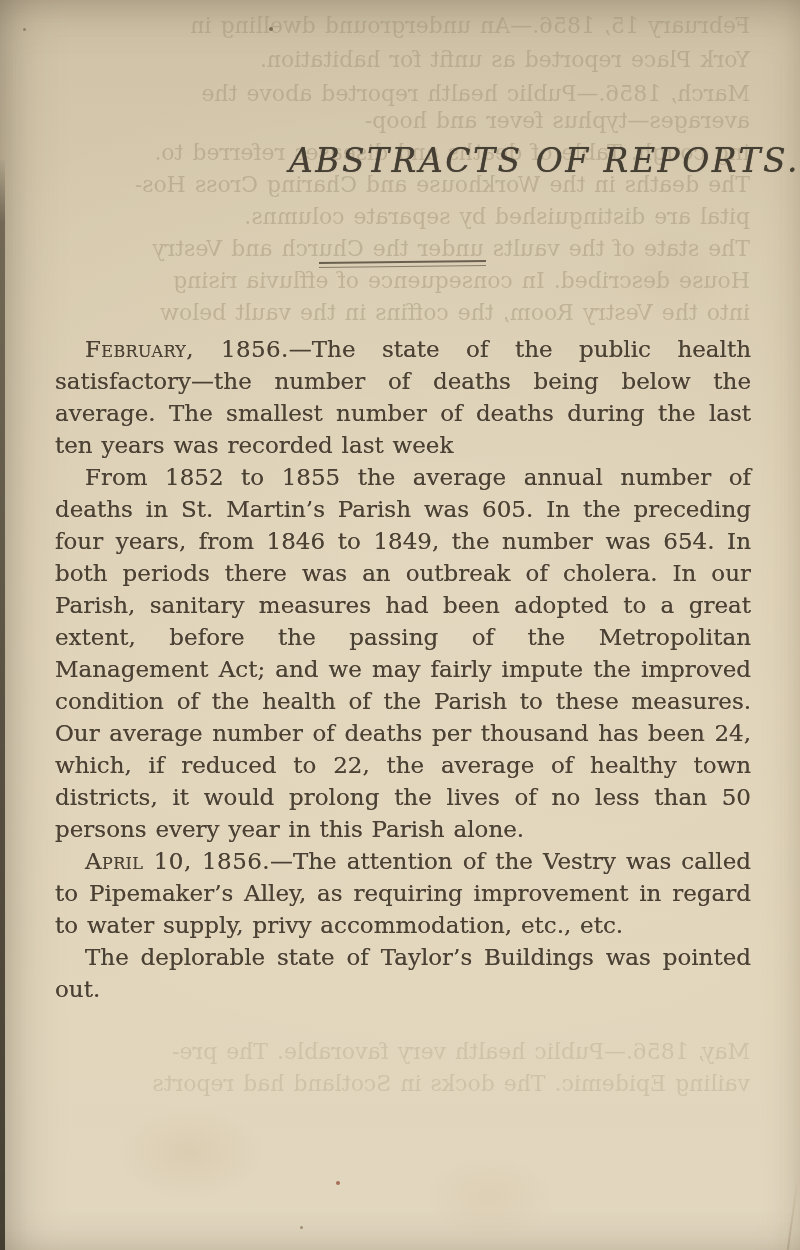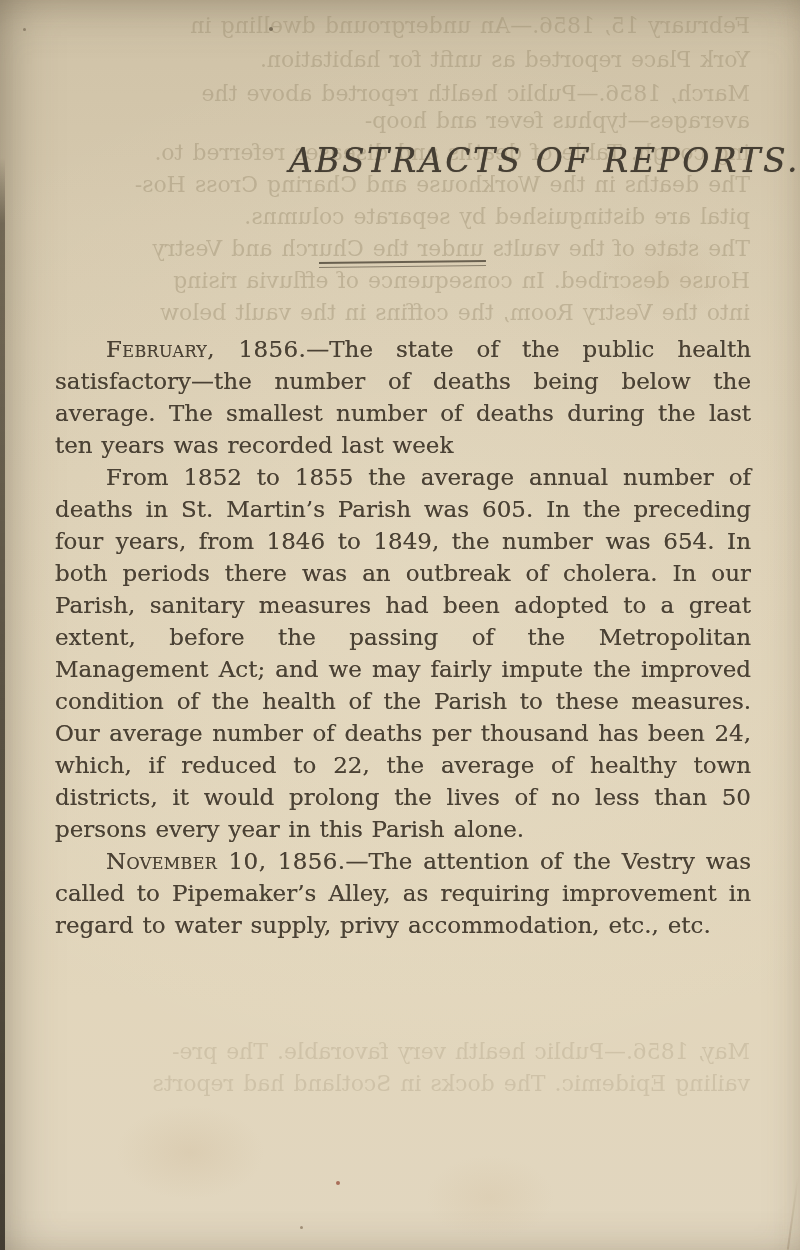--- a/index.html
+++ b/index.html
@@ -35,21 +35,21 @@
     border-bottom:1px solid rgba(77,69,55,.60);
     transform:rotate(-.7deg);
   }
   .text-block{
     position:absolute;top:333px;left:55px;width:696px;
     text-align:justify;font-size:23px;line-height:32px;
     color:#4a4134;text-shadow:0 0 .6px rgba(74,65,52,.65);
     word-spacing:1.5px;
   }
   .para{margin:0;text-indent:30px;}
-  .lead{font-variant:small-caps;letter-spacing:.4px;margin-left:21px;}
+  .lead{font-variant:small-caps;letter-spacing:.4px;}
   .edge-strip{
     position:absolute;left:0;top:158px;width:5px;height:1092px;
     background:linear-gradient(180deg,rgba(86,77,61,0) 0%,rgba(86,77,61,.70) 6%,rgba(72,65,52,.85) 50%,rgba(58,52,42,.92) 100%);
     filter:blur(.4px);
   }
   .speck{position:absolute;border-radius:50%;}
   .s1{left:269px;top:27px;width:4px;height:4px;background:rgba(90,78,60,.70);}
   .s2{left:336px;top:1181px;width:4px;height:4px;background:rgba(150,75,55,.75);}
   .s3{left:300px;top:1226px;width:3px;height:3px;background:rgba(120,100,75,.60);}
   .s4{left:23px;top:28px;width:3px;height:3px;background:rgba(100,88,68,.55);}
@@ -83,21 +83,22 @@
     <div class="bleed-line faint" style="top:1068px">vailing Epidemic. The docks in Scotland had reports</div>
   </div>
 
   <h1 class="title">ABSTRACTS OF REPORTS.</h1>
 
   <div class="divider"></div>
 
   <div class="text-block">
     <p class="para"><span class="lead">February, 1856.</span><span>—The state of the public health satisfactory—the number of deaths being below the average. The smallest number of deaths during the last ten years was recorded last week</span></p>
     <p class="para"><span class="lead"></span><span>From 1852 to 1855 the average annual number of deaths in St. Martin’s Parish was 605. In the preceding four years, from 1846 to 1849, the number was 654. In both periods there was an outbreak of cholera. In our Parish, sanitary measures had been adopted to a great extent, before the passing of the Metropolitan Management Act; and we may fairly impute the improved condition of the health of the Parish to these measures. Our average number of deaths per thousand has been 24, which, if reduced to 22, the average of healthy town districts, it would prolong the lives of no less than 50 persons every year in this Parish alone.</span></p>
-    <p class="para"><span class="lead">November 10, 1856.</span><span>—The attention of the Vestry was called to Pipemaker’s Alley, as requiring improvement in regard to water supply, privy accommodation, etc., etc.</span></p>
+    <p class="para"><span class="lead">April 10, 1856.</span><span>—The attention of the Vestry was called to Pipemaker’s Alley, as requiring improvement in regard to water supply, privy accommodation, etc., etc.</span></p>
+    <p class="para"><span class="lead"></span><span>The deplorable state of Taylor’s Buildings was pointed out.</span></p>
   </div>
 
   <div class="edge-strip"></div>
 
   <div class="stain st1"></div>
   <div class="stain st2"></div>
   <div class="stain st3"></div>
   <div class="speck s1"></div>
   <div class="speck s2"></div>
   <div class="speck s3"></div>

